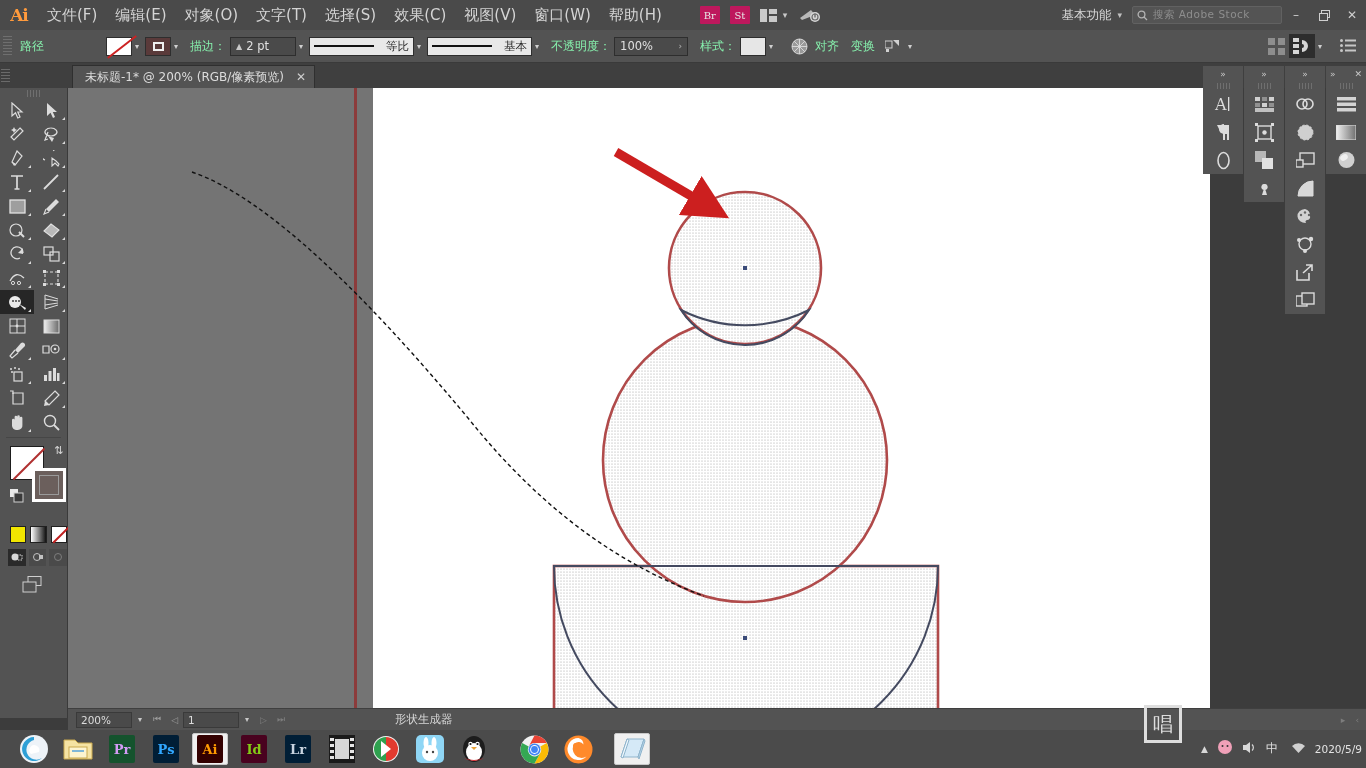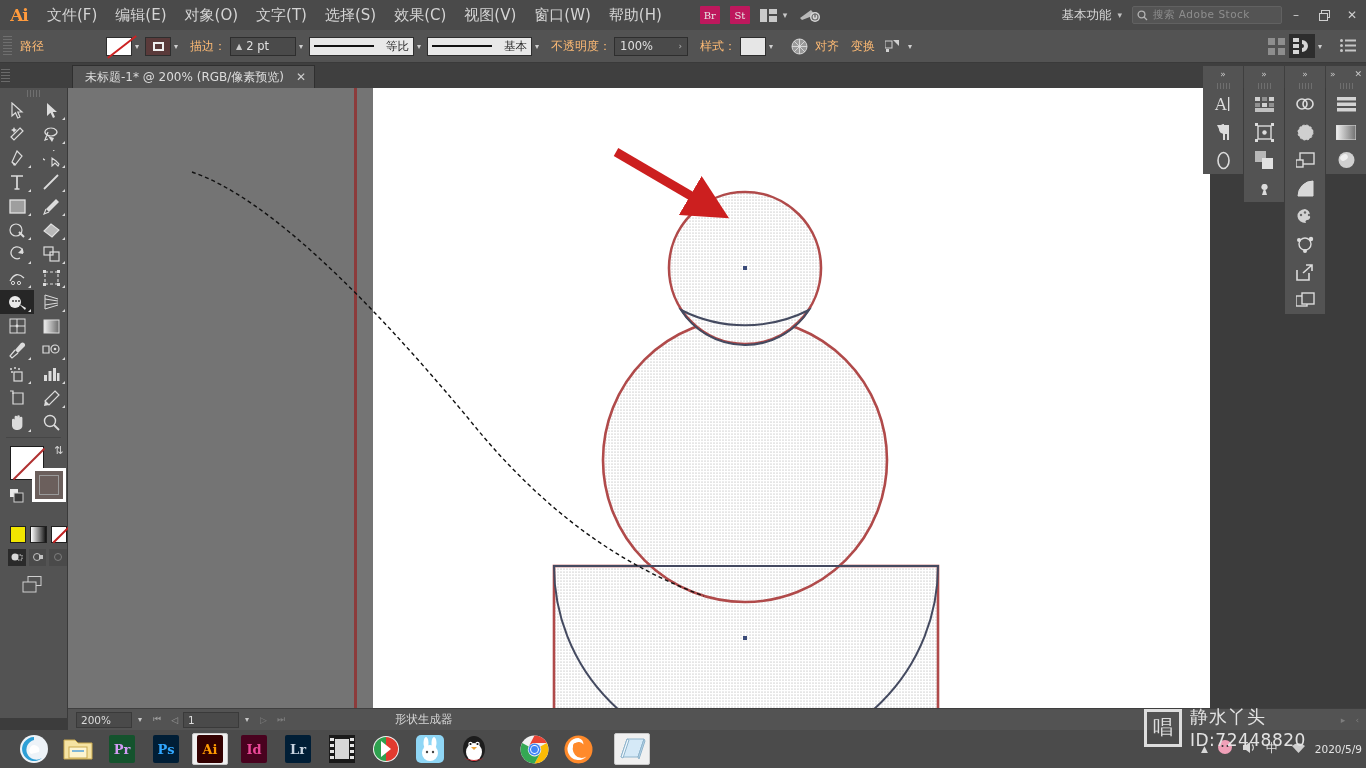--- a/index.html
+++ b/index.html
@@ -24,21 +24,21 @@
     display:flex; align-items:center; padding:0 4px; border-radius:2px;}
   #stock-search span { color:#8e8e8e; font-size:10.5px; margin-left:5px; letter-spacing:.5px;}
   .wbtn { width:28px; height:30px; display:flex; align-items:center; justify-content:center;
     color:#cfcfcf; font-size:12px; }
 
   
   #controlbar { position:absolute; left:0; top:30px; width:1366px; height:33px;
     background:#535353; border-bottom:1px solid #3a3a3a; display:flex; align-items:center; }
   #grip { width:9px; height:20px; margin-left:3px;
     background:repeating-linear-gradient(to bottom,#6f6f6f 0 1px,transparent 1px 3px);}
-  .cb-label { color:#fdba74; font-size:12px; white-space:nowrap; }
+  .cb-label { color:#86efac; font-size:12px; white-space:nowrap; }
   .swatch-box { width:26px; height:19px; border:1px solid #2e2e2e; background:#fff; position:relative;}
   .swatch-none::after { content:""; position:absolute; left:-3px; top:8px; width:36px; height:2px;
     background:#cc2222; transform:rotate(-38deg); }
   .chev { color:#d0d0d0; font-size:8px; margin:0 6px 0 3px; }
   .numbox { height:19px; background:#4a4a4a; border:1px solid #2e2e2e; color:#e0e0e0;
     font-size:11.5px; display:flex; align-items:center; padding:0 5px;}
   .stroke-sel { width:105px; height:19px; background:#e8e8e8; border:1px solid #2e2e2e;
     display:flex; align-items:center; padding:0 4px; justify-content:space-between;}
   .stroke-line { width:60px; height:2px; background:#111; }
   .stroke-sel span { color:#2a2a2a; font-size:11.5px; }
@@ -779,21 +779,21 @@
     <div class="tbicon">
       <div class="appsq" style="background:#14532d;color:#d39bf5;">Pr</div>
     </div>
     <div class="tbicon">
       <div class="appsq" style="background:#001e36;color:#31a8ff;">Ps</div>
     </div>
     <div class="tbicon active">
       <div class="appsq" style="background:#330000;color:#ff9a00;">Ai</div>
     </div>
     <div class="tbicon">
-      <div class="appsq" style="background:#49021f;color:#ec4899;">Id</div>
+      <div class="appsq" style="background:#49021f;color:#84cc16;">Id</div>
     </div>
     <div class="tbicon">
       <div class="appsq" style="background:#001e36;color:#c8d4e0;">Lr</div>
     </div>
     <div class="tbicon">
       <svg width="26" height="28" viewBox="0 0 26 28">
           <rect x="0" y="0" width="26" height="28" fill="#1a1a1a"></rect>
           <rect x="6" y="4" width="14" height="20" fill="#d8d8d8"></rect>
           <rect x="1" y="3" width="4" height="3" fill="#e6e6e6"></rect>
           <rect x="1" y="9" width="4" height="3" fill="#e6e6e6"></rect>
@@ -888,17 +888,13 @@
         </svg>
     </span>
     <div id="clock">
       <div>2020/5/9</div>
     </div>
   </div>
 </div>
 
 <div id="idmark">
   <div class="box">唱</div>
-  <div class="txt">
-    <div class="n1">静水丫头</div>
-    <div class="n2">ID:72448820</div>
-  </div>
 </div>
 
 </body></html>

